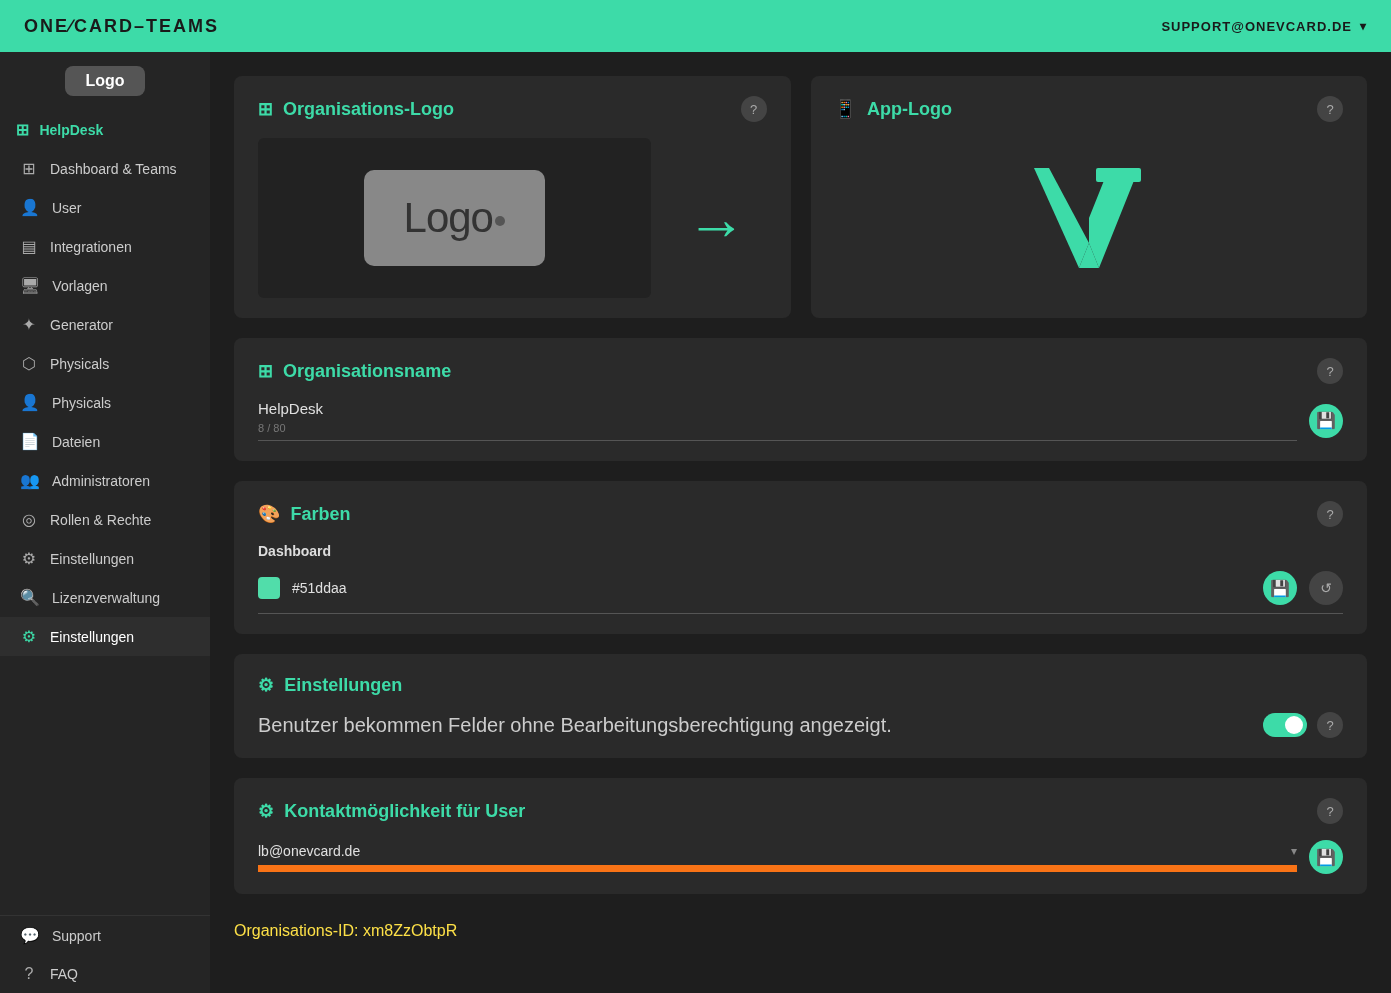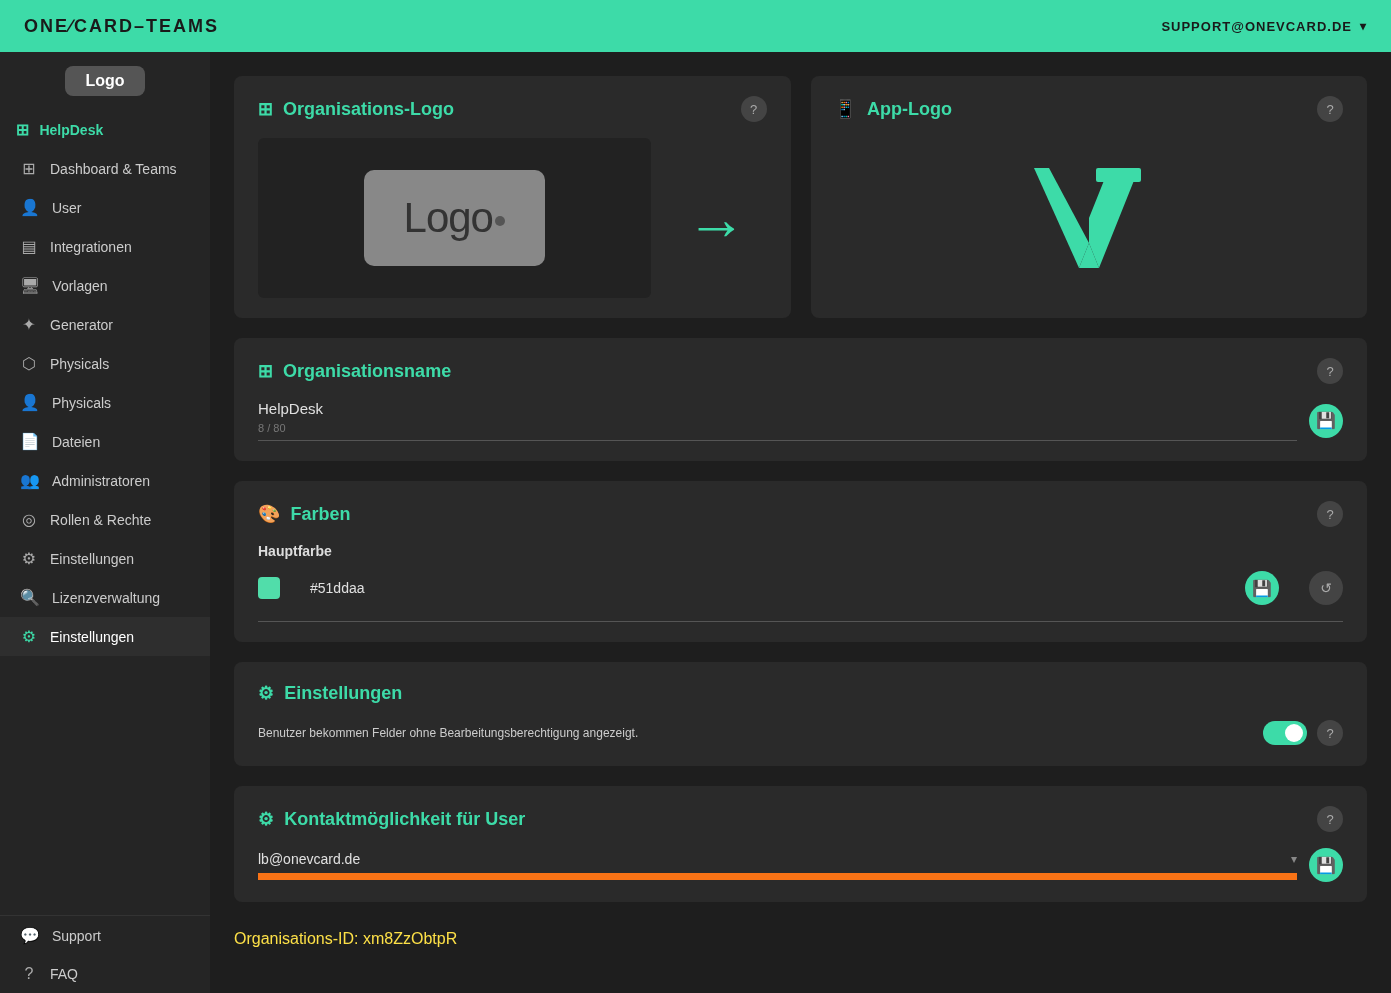--- a/index.html
+++ b/index.html
@@ -252,23 +252,23 @@
       cursor: pointer;
       color: #aaa;
       font-size: 14px;
       flex-shrink: 0;
     }
 
     
     .color-row {
       display: flex;
       align-items: center;
-      gap: 30px;
+      gap: 12px;
       border-bottom: 1px solid #555;
-      padding-bottom: 16px;
+      padding-bottom: 8px;
     }
     .color-swatch {
       width: 22px;
       height: 22px;
       border-radius: 4px;
       background: #51ddaa;
       flex-shrink: 0;
     }
     .color-value {
       flex: 1;
@@ -276,21 +276,21 @@
       font-size: 14px;
     }
 
     
     .toggle-wrap {
       display: flex;
       align-items: center;
       justify-content: space-between;
     }
     .toggle-text {
-      font-size: 12px;
+      font-size: 20px;
       color: #ccc;
       flex: 1;
     }
     .toggle-row {
       display: flex;
       align-items: center;
       gap: 10px;
     }
     .toggle {
       position: relative;
@@ -516,21 +516,21 @@
     <div class="card">
       <div class="card-header">
         <div class="card-title">
           <span>🎨</span>
           <span>Farben</span>
         </div>
         <div class="help-icon">
           <span>?</span>
         </div>
       </div>
-      <div class="section-label">Hauptfarbe</div>
+      <div class="section-label">Dashboard</div>
       <div class="color-row">
         <div class="color-swatch" style="background:#51ddaa;"></div>
         <span class="color-value">#51ddaa</span>
         <button class="save-btn">💾</button>
         <button class="reset-btn">↺</button>
       </div>
     </div>
 
     <div class="card">
       <div class="card-header">

